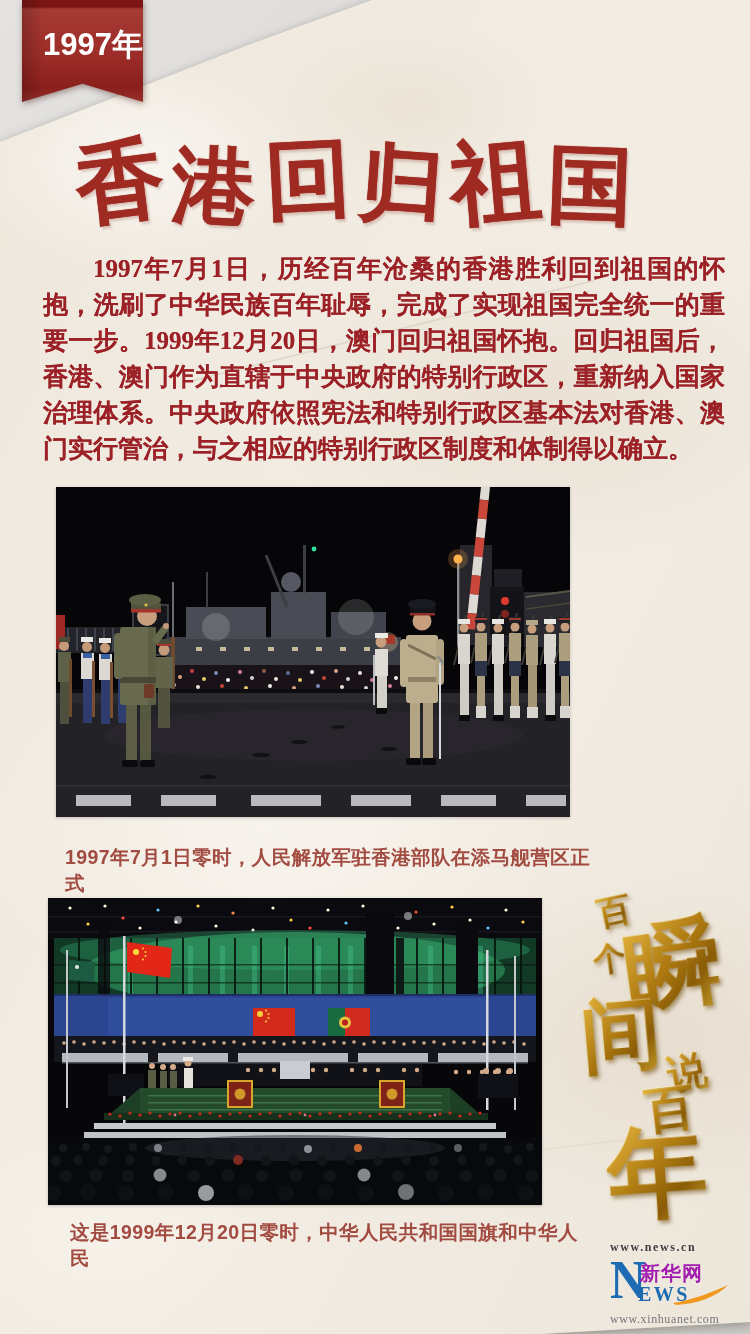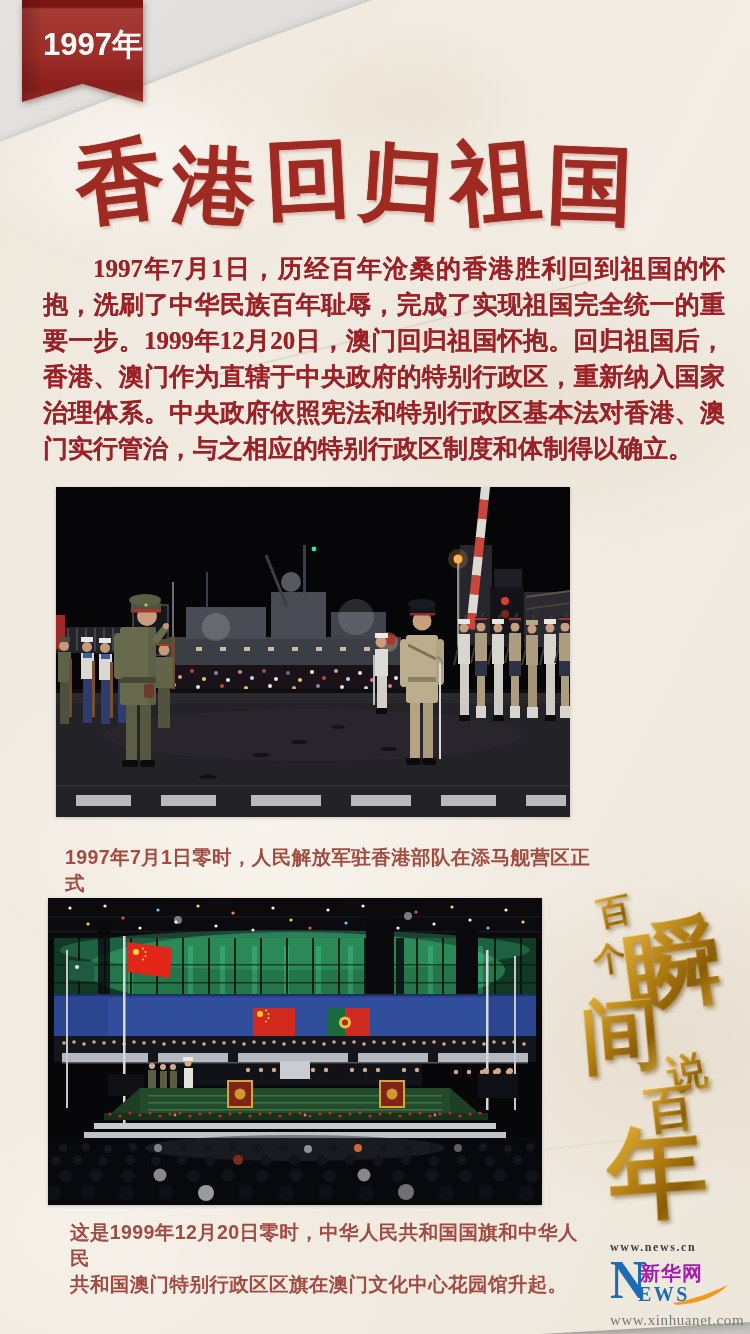--- a/index.html
+++ b/index.html
@@ -101,21 +101,21 @@
   .cch.k6{left:34px;top:242px;font-size:100px;transform:rotate(-4deg);}
 
   
   .logo{position:absolute;left:610px;top:1240px;width:132px;font-family:Liberation Serif, serif;}
   .logo-url-top{font-size:12px;font-weight:bold;letter-spacing:1.6px;color:#3e3e42;white-space:nowrap;}
   .logo-main{position:relative;height:52px;margin-top:2px;}
   .logo-n{position:absolute;left:0;top:-2px;font-size:54px;line-height:50px;font-weight:bold;color:#1c6bb3;transform:scaleX(.92);transform-origin:left;}
   .logo-cn{position:absolute;left:30px;top:3px;font-size:20px;font-weight:bold;color:#a21caf;letter-spacing:1px;white-space:nowrap;}
   .logo-ews{position:absolute;left:28px;top:26px;font-size:20px;font-weight:bold;color:#1c6bb3;letter-spacing:2.5px;}
   .logo-swoosh{position:absolute;left:62px;top:27px;width:58px;height:22px;}
-  .logo-url-bottom{font-size:15px;color:#77777b;letter-spacing:.6px;margin-top:3px;white-space:nowrap;}
+  .logo-url-bottom{font-size:12px;color:#77777b;letter-spacing:.6px;margin-top:3px;white-space:nowrap;}
 </style>
 </head>
 <body>
 
 <div class="stage">
 
   <div class="paper-wrap">
     <div class="paper">
       <div class="crease c1"></div>
       <div class="crease c2"></div>
@@ -785,21 +785,20 @@
           <circle cx="398" cy="295" r="8" fill="#0d1015"></circle>
             <circle cx="438" cy="294" r="8" fill="#0d1015"></circle>
           <circle cx="478" cy="295" r="8" fill="#0d1015"></circle>
         </g>
       </g>
     </svg>
   </figure>
 
   <p class="caption caption2">
     <span>这是1999年12月20日零时，中华人民共和国国旗和中华人民</span>
-    <span>共和国澳门特别行政区区旗在澳门文化中心花园馆升起。</span>
   </p>
 
   <div class="calligraphy">
     <span class="cch k0">百</span>
     <span class="cch k1">个</span>
     <span class="cch k2">瞬</span>
     <span class="cch k3">间</span>
     <span class="cch k4">说</span>
     <span class="cch k5">百</span>
     <span class="cch k6">年</span>

